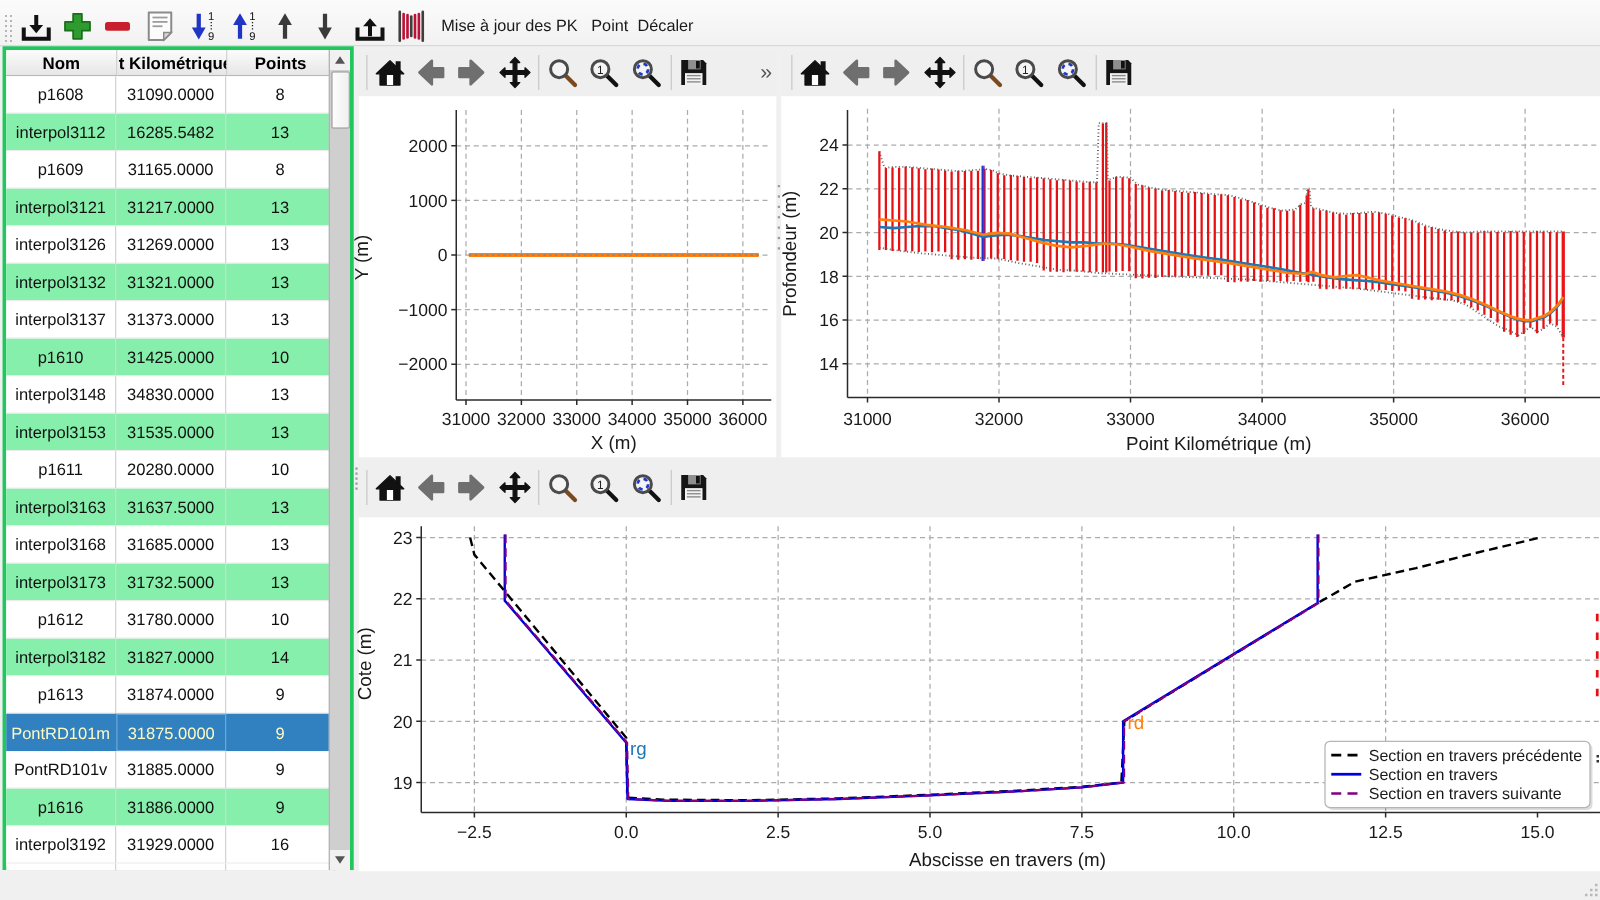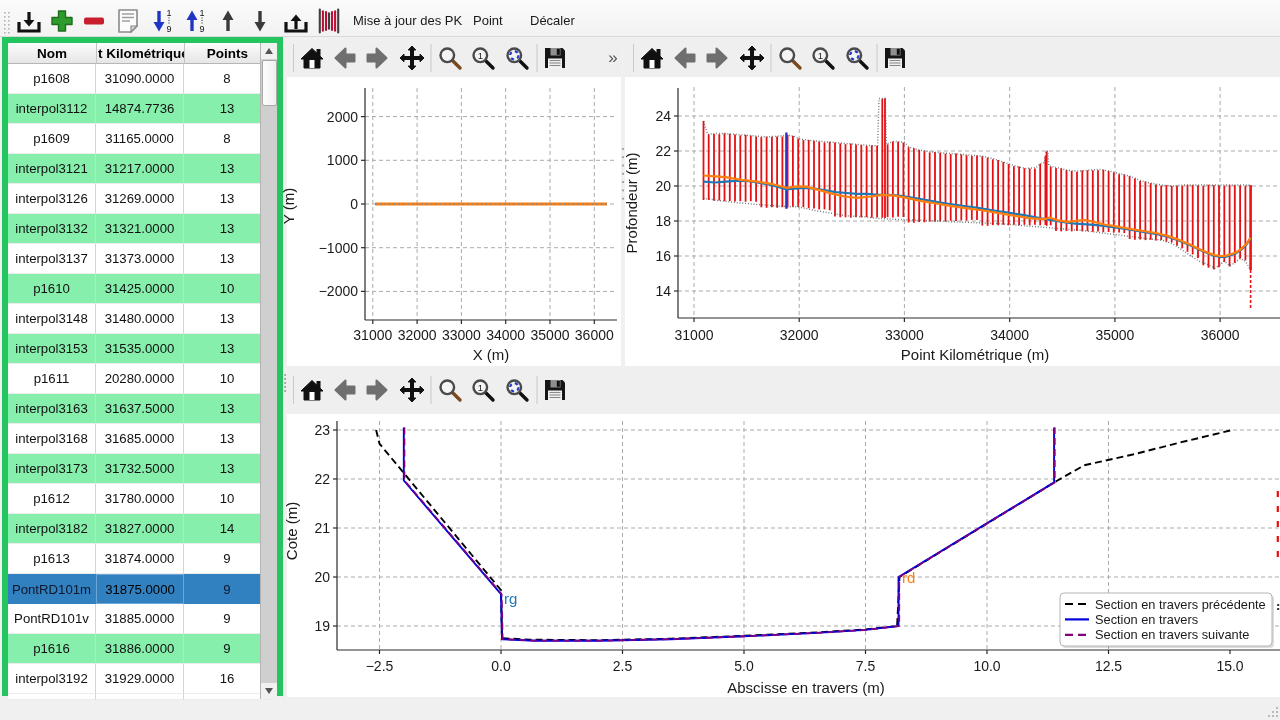--- a/index.html
+++ b/index.html
@@ -1,75 +1,75 @@
 <!DOCTYPE html>
 <html><head><meta charset="utf-8">
 <style>
 * { margin:0; padding:0; box-sizing:border-box; }
 html,body { width:1280px; height:720px; overflow:hidden; background:#f0f0f0;
   font-family:"Liberation Sans", sans-serif; }
 .abs { position:absolute; }
 #topbar { left:0; top:0; width:1280px; height:37px; background:linear-gradient(#fbfbfb,#f2f2f2); border-bottom:1px solid #d9d9d9; }
 .menu { position:absolute; top:13px; font-size:13px; color:#1a1a1a; }
-#tablewrap { left:2px; top:37px; width:281px; height:659px; background:#fff; border:6px solid #22c55e; }
+#tablewrap { left:2px; top:37px; width:281px; height:659px; background:#fff; border:3px solid #22c55e; }
 .th { position:absolute; top:0; height:21px; background:linear-gradient(#fcfcfc,#e6e6e6);
    border-right:1px solid #c4c4c4; border-bottom:1px solid #b6b6b6; font-weight:bold; font-size:13.5px;
    display:flex; align-items:center; justify-content:center; overflow:hidden; white-space:nowrap; }
 #tbody { position:absolute; left:0; top:21px; width:263px; }
 .tr { position:relative; height:30px; width:263px;text-align:right; }
 .tr .c1,.tr .c2,.tr .c3 { position:absolute; top:0; height:30px; display:flex; align-items:center;
    justify-content:center; font-size:13.2px; color:#111; border-right:1px solid #d4d4d4; border-bottom:1px solid #ececec; }
 .c1 { left:0; width:88px; }
 .c2 { left:88px; width:88px; }
 .c3 { left:176px; width:87px; }
 .even { background:#ffffff; }
 .odd { background:#86efac; }
 .sel { background:#3180c0; }
-.sel .c1,.sel .c3 { color:#0f172a; border-right:1px solid #3180c0; border-bottom:none; }
-.sel .c2 { color:#000000; border:1px solid #6aa6d8; }
+.sel .c1,.sel .c3 { color:#fef9c3; border-right:1px solid #3180c0; border-bottom:none; }
+.sel .c2 { color:#fef9c3; border:1px solid #6aa6d8; }
 #sbar { position:absolute; right:0; top:0; width:17px; height:656px; background:#cfcfcf; border-left:1px solid #b4b4b4; }
 .sbtn { position:absolute; left:0; width:16px; height:16px; background:#f1f1f1; }
 .sthumb { position:absolute; left:0.5px; top:17px; width:15px; height:46px; background:linear-gradient(90deg,#fdfdfd,#f0f0f0); border:1px solid #a8a8a8; border-radius:2px; }
 .tri { width:0; height:0; position:absolute; left:4px; }
 #fig1t { left:287px; top:41px; width:334px; height:36px; background:#efefef; }
 #fig1 { left:287px; top:77px; width:334px; height:289px; background:#fff; }
 #fig2t { left:625px; top:41px; width:655px; height:36px; background:#efefef; }
 #fig2 { left:625px; top:77px; width:655px; height:289px; background:#fff; }
 #fig3t { left:287px; top:366px; width:993px; height:48px; background:#efefef; }
 #fig3 { left:287px; top:414px; width:993px; height:283px; background:#fff; }
 #overlay { position:absolute; left:0; top:0; width:1280px; height:720px; }
 #overlay text { font-family:"Liberation Sans", sans-serif; -webkit-font-smoothing:antialiased; }
 body { -webkit-font-smoothing:antialiased; }
 </style></head>
 <body>
 <div class="abs" id="topbar"></div>
 <span class="menu" style="left:353px;">Mise à jour des PK</span>
 <span class="menu" style="left:473px;">Point</span>
-<span class="menu" style="left:530px;">Décaler</span>
+<span class="menu" style="left:510px;">Décaler</span>
 
 <div class="abs" id="fig1t"></div>
 <div class="abs" id="fig1"></div>
 <div class="abs" id="fig2t"></div>
 <div class="abs" id="fig2"></div>
 <div class="abs" id="fig3t"></div>
 <div class="abs" id="fig3"></div>
 
 <div class="abs" id="tablewrap">
   <div class="th" style="left:0;width:89px;">Nom</div>
   <div class="th" style="left:89px;width:88px;justify-content:flex-start;padding-left:1px;">t Kilométrique</div>
   <div class="th" style="left:177px;width:86px;">Points</div>
   <div id="tbody">
 <div class="tr even">
         <div class="c1">p1608</div>
         <div class="c2">31090.0000</div>
         <div class="c3">8</div>
       </div>
 <div class="tr odd">
         <div class="c1">interpol3112</div>
-        <div class="c2">14874.7736</div>
+        <div class="c2">16285.5482</div>
         <div class="c3">13</div>
       </div>
 <div class="tr even">
         <div class="c1">p1609</div>
         <div class="c2">31165.0000</div>
         <div class="c3">8</div>
       </div>
 <div class="tr odd">
         <div class="c1">interpol3121</div>
         <div class="c2">31217.0000</div>
@@ -90,21 +90,21 @@
         <div class="c2">31373.0000</div>
         <div class="c3">13</div>
       </div>
 <div class="tr odd">
         <div class="c1">p1610</div>
         <div class="c2">31425.0000</div>
         <div class="c3">10</div>
       </div>
 <div class="tr even">
         <div class="c1">interpol3148</div>
-        <div class="c2">31480.0000</div>
+        <div class="c2">34830.0000</div>
         <div class="c3">13</div>
       </div>
 <div class="tr odd">
         <div class="c1">interpol3153</div>
         <div class="c2">31535.0000</div>
         <div class="c3">13</div>
       </div>
 <div class="tr even">
         <div class="c1">p1611</div>
         <div class="c2">20280.0000</div>

